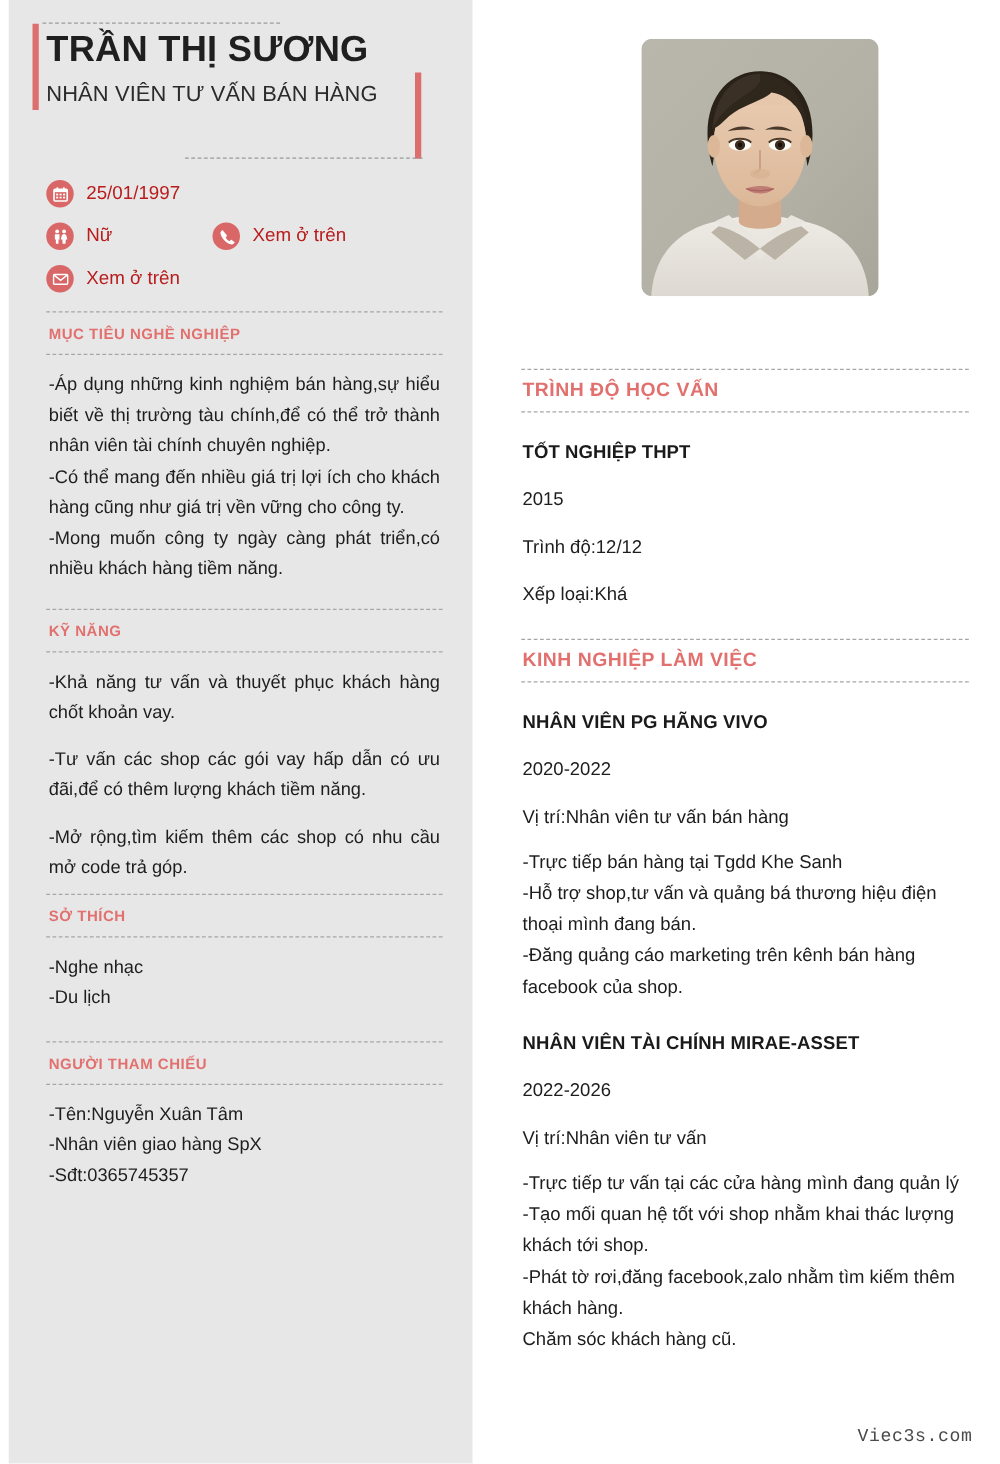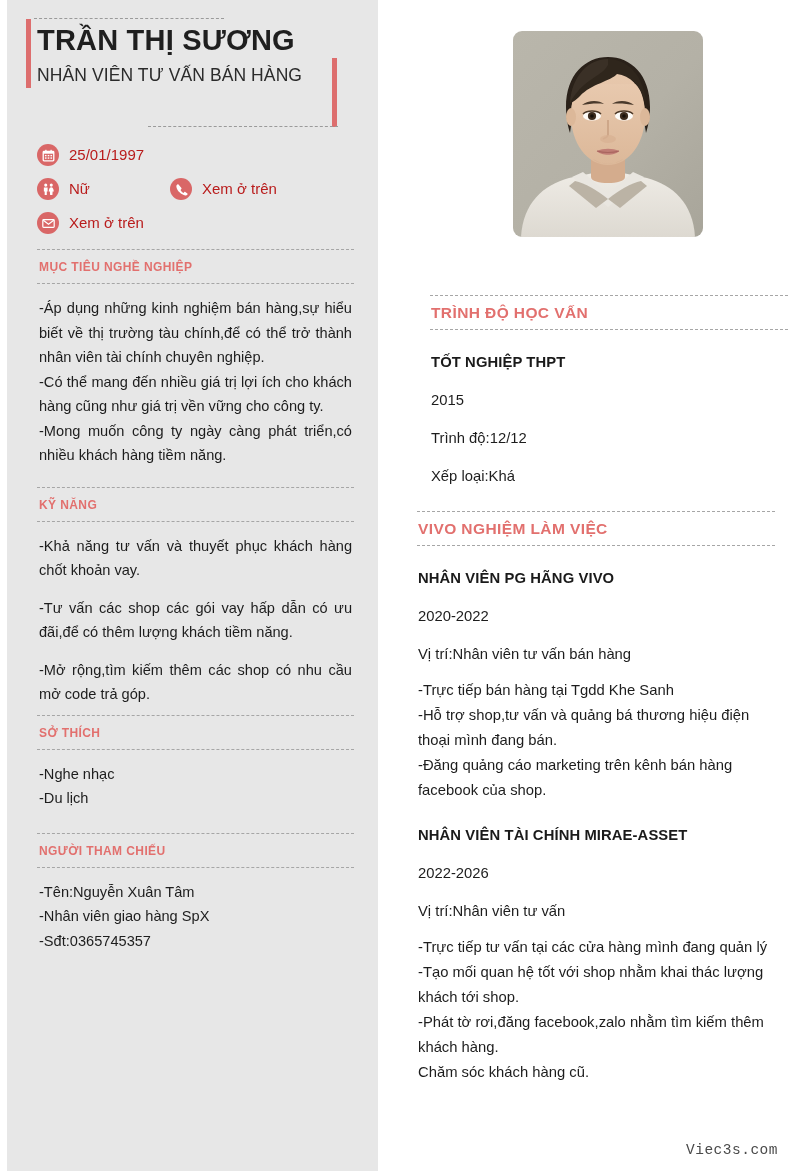--- a/index.html
+++ b/index.html
@@ -278,32 +278,32 @@
         <path d="M95 89v15c0 2-3 3-5 4" fill="none" stroke="#c9a183" stroke-width="1.6"></path>
         <ellipse cx="95" cy="108" rx="8" ry="4" fill="#d8b193" opacity=".75"></ellipse>
 
         <path d="M84 120c6-3 16-3 22 0-4 5-18 5-22 0z" fill="#c07d75"></path>
         <path d="M84 120c6 2 16 2 22 0" fill="none" stroke="#a9655f" stroke-width="1.2"></path>
 
         <path d="M80 128c9 6 21 6 30 0-6 6-24 6-30 0z" fill="#cfa88a" opacity=".5"></path>
       </svg>
     </div>
 
-    <div style="position:absolute;left:13px;top:295px;width:358px;">
+    <div style="position:absolute;left:0;top:295px;width:358px;">
       <div class="msec-title">TRÌNH ĐỘ HỌC VẤN</div>
       <div class="entry">
         <div class="ent-title">TỐT NGHIỆP THPT</div>
         <div class="ent-line">2015</div>
         <div class="ent-line">Trình độ:12/12</div>
         <div class="ent-line">Xếp loại:Khá</div>
       </div>
     </div>
 
     <div style="position:absolute;left:0;top:511px;width:358px;">
-      <div class="msec-title">VIVO NGHIỆM LÀM VIỆC</div>
+      <div class="msec-title">KINH NGHIỆP LÀM VIỆC</div>
 
       <div class="entry">
         <div class="ent-title">NHÂN VIÊN PG HÃNG VIVO</div>
         <div class="ent-line">2020-2022</div>
         <div class="ent-line">Vị trí:Nhân viên tư vấn bán hàng</div>
         <div class="ent-desc">-Trực tiếp bán hàng tại Tgdd Khe Sanh
 -Hỗ trợ shop,tư vấn và quảng bá thương hiệu điện thoại mình đang bán.
 -Đăng quảng cáo marketing trên kênh bán hàng facebook của shop.</div>
       </div>
 

